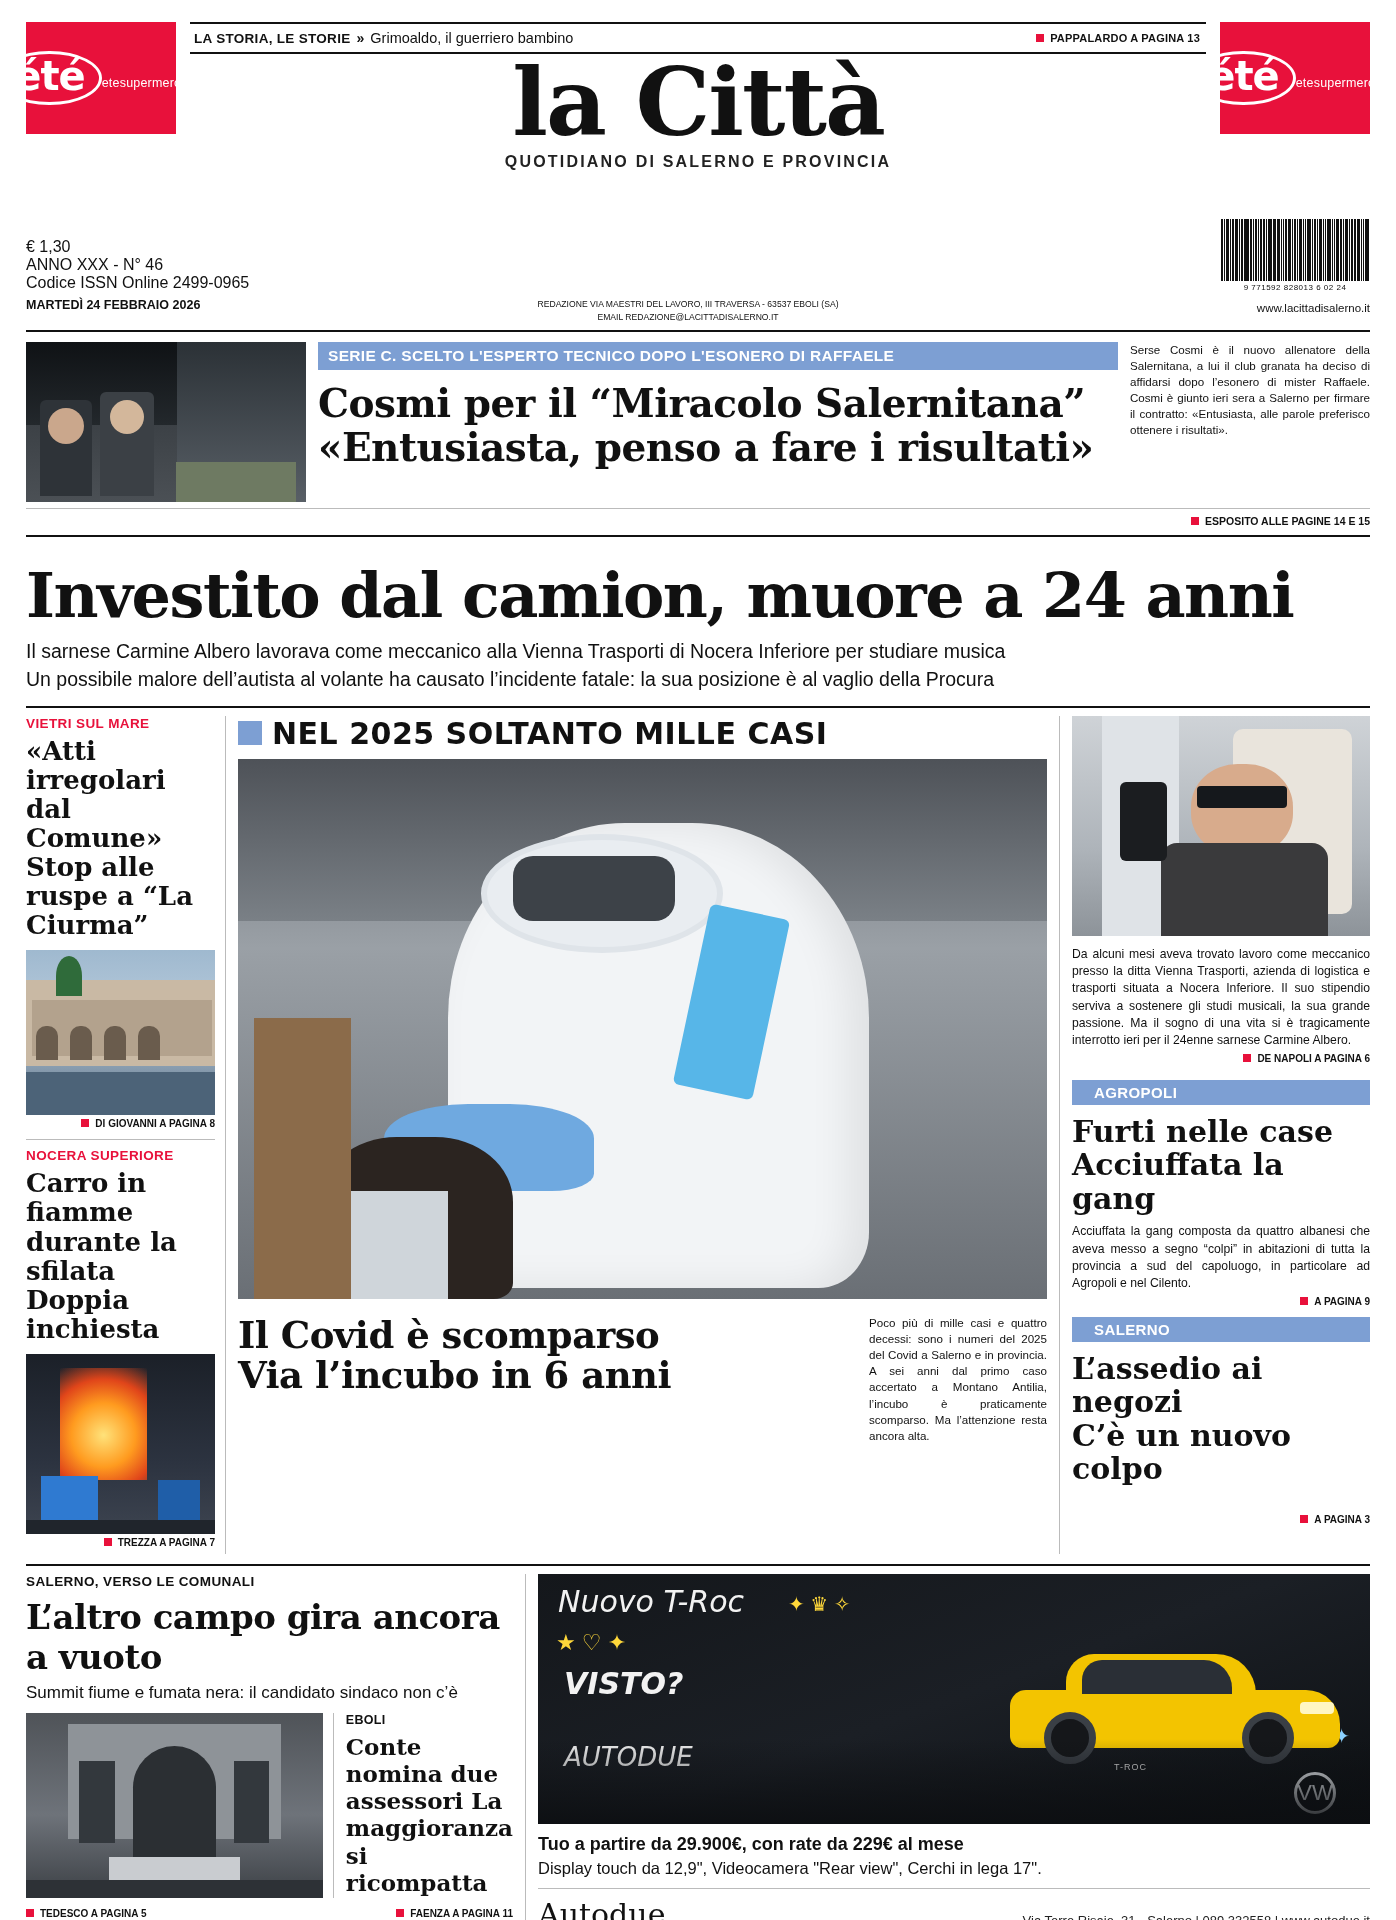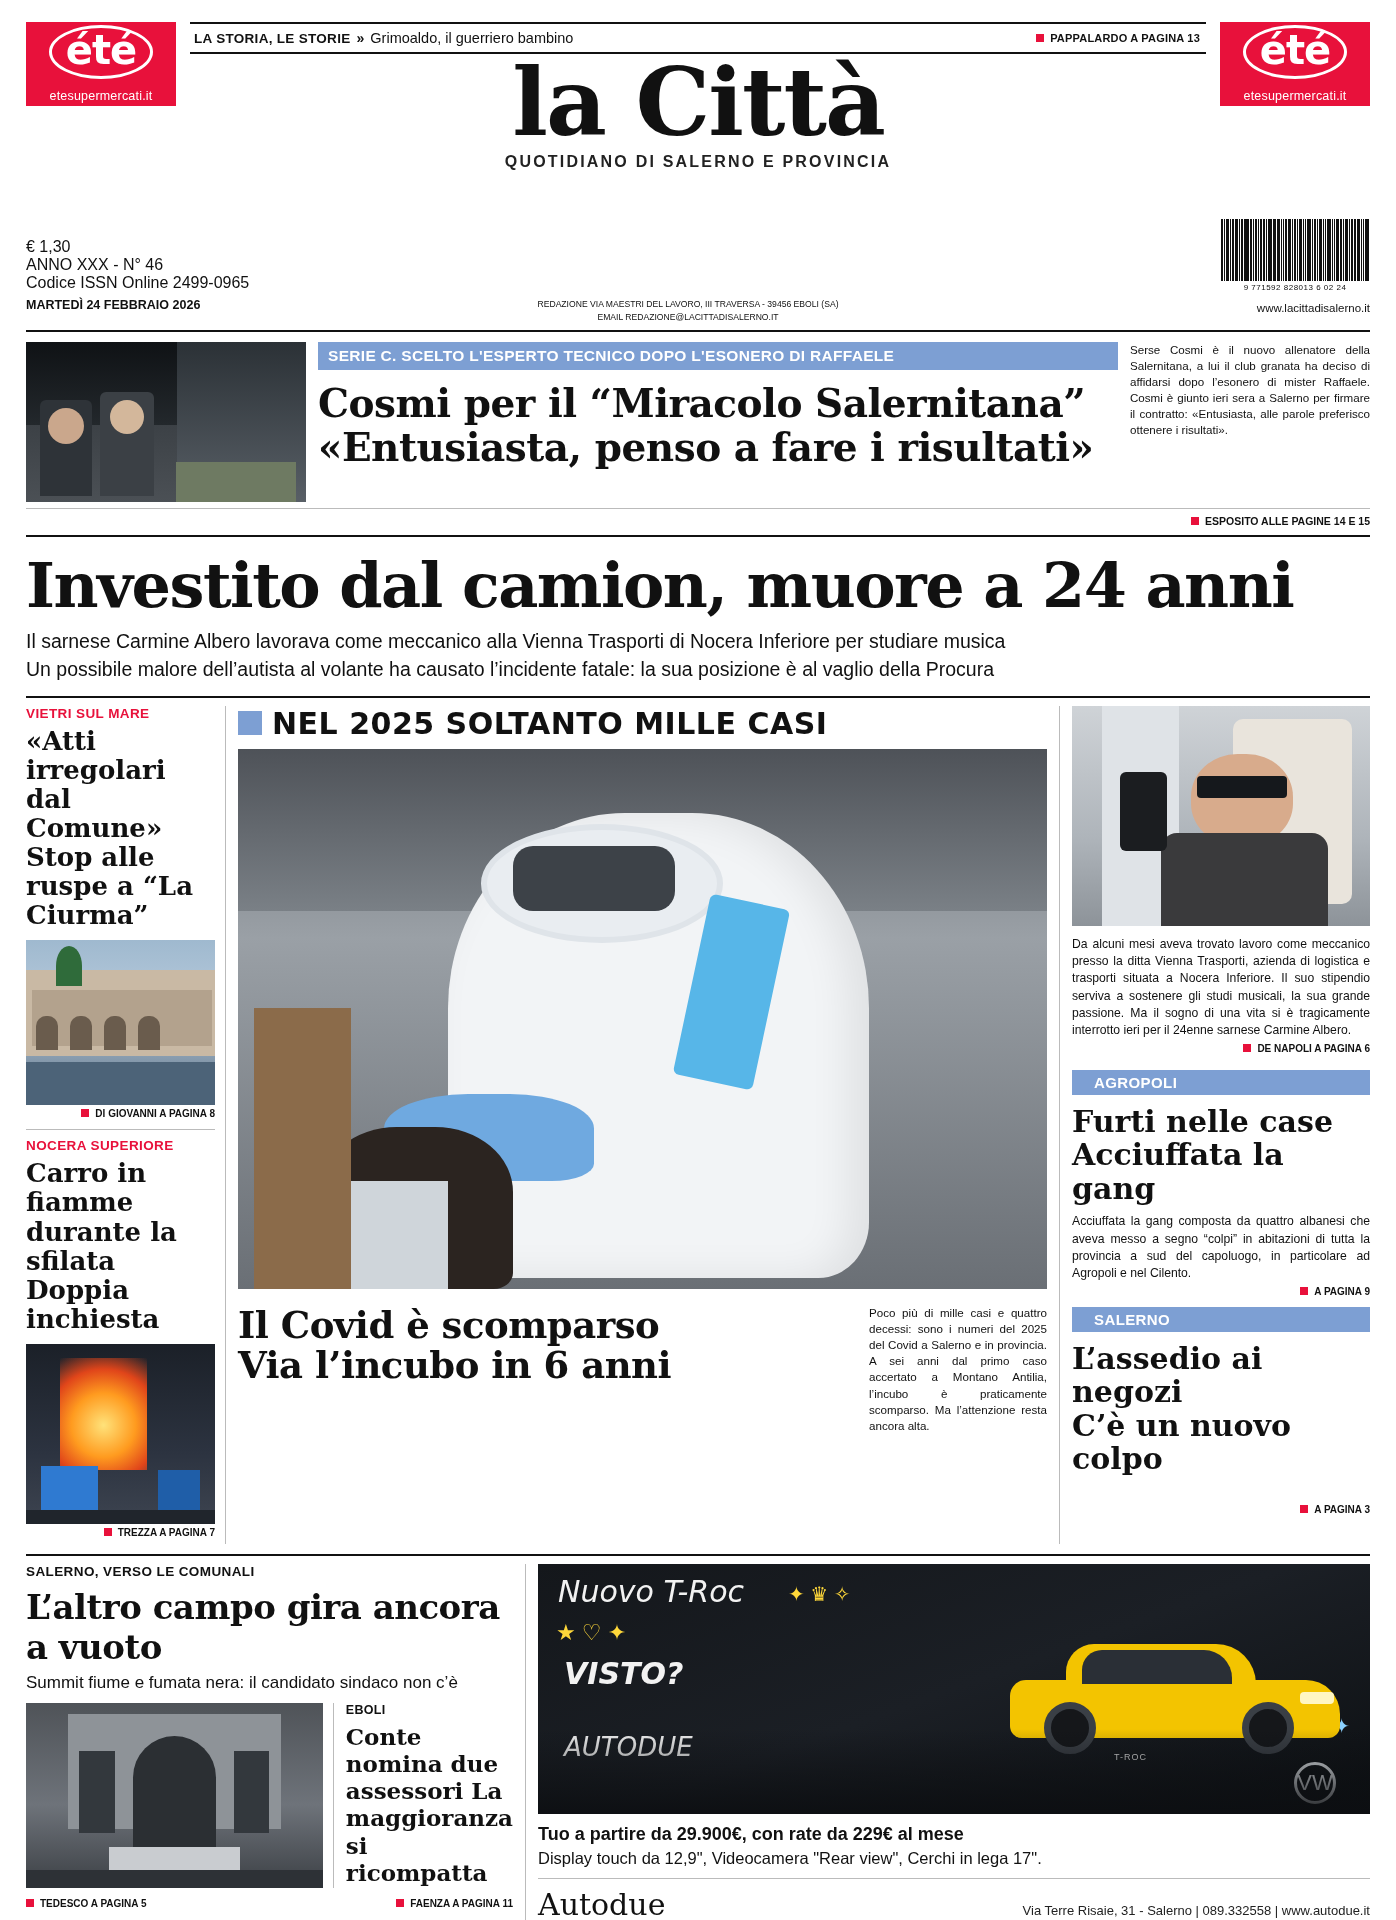--- a/index.html
+++ b/index.html
@@ -9,22 +9,22 @@
     background:#ffffff;
     font-family:"Liberation Sans", sans-serif;
     color:#111;
     overflow:hidden;
   }
   .page { width:1396px; height:1920px; padding:22px 26px 10px 26px; position:relative; }
 
   
   .topstrip { display:flex; align-items:flex-start; }
   .ete-logo {
-    width:150px; height:84px; background:#e8113b; color:#fff;
-    display:flex; flex-direction:column; align-items:center; justify-content:center;
+    width:150px; height:112px; background:#e8113b; color:#fff;
+    display:flex; flex-direction:row; align-items:center; justify-content:center;
     position:relative;
   }
   .ete-logo .mark {
     font-family:"DejaVu Sans", sans-serif;
     font-weight:bold; font-size:40px; letter-spacing:-1px;
     border:3px solid #fff; border-radius:50%;
     padding:2px 14px 6px 14px; line-height:1;
   }
   .ete-logo .sub { font-size:12.5px; margin-top:10px; letter-spacing:0.2px; }
 
@@ -71,21 +71,21 @@
     padding:5px 10px; letter-spacing:0.3px;
   }
   .seriec h2 {
     font-family:"DejaVu Serif", serif; font-weight:bold;
     font-size:39px; line-height:1.12; margin:12px 0 12px 0; letter-spacing:-0.5px;
   }
   .seriec-right { width:240px; font-size:11.6px; line-height:1.38; text-align:justify; }
   .ref-right { text-align:right; font-size:10.5px; font-weight:bold; margin-top:6px; }
 
   
-  .mainhead { border-top:2px solid #111; margin-top:8px; padding-top:14px; }
+  .mainhead { border-top:2px solid #111; margin-top:8px; padding-top:24px; }
   .mainhead h1 {
     font-family:"DejaVu Serif", serif; font-weight:bold;
     font-size:62px; line-height:1.0; margin:4px 0 10px 0; letter-spacing:-1.5px;
   }
   .mainhead .sub { font-size:19.5px; line-height:1.45; color:#111; }
 
   
   .cols { display:flex; margin-top:12px; border-top:2px solid #111; padding-top:8px; }
   .col-left { width:200px; padding-right:10px; border-right:1px solid #bbb; }
   .col-mid { flex:1; padding:0 12px; border-right:1px solid #bbb; }
@@ -240,21 +240,21 @@
           <i style="width:2px"></i>
           <i style="width:4px"></i>
       </div>
       <div class="barcode-num">9 771592 828013    6 02 24</div>
     </div>
   </div>
 
   <div class="inforow">
     <div class="infodate">MARTEDÌ 24 FEBBRAIO 2026</div>
     <div class="infoaddr">
-      <div>REDAZIONE VIA MAESTRI DEL LAVORO, III TRAVERSA - 39456 EBOLI (SA)</div>
+      <div>REDAZIONE VIA MAESTRI DEL LAVORO, III TRAVERSA - 63537 EBOLI (SA)</div>
       <div>EMAIL REDAZIONE@LACITTADISALERNO.IT</div>
     </div>
     <div class="infoweb">www.lacittadisalerno.it</div>
   </div>
 
   <div class="seriec">
     <div class="seriec-photo">
       <div style="position:absolute;inset:0;background:linear-gradient(180deg,#1c1f22 0%,#3a3f44 45%,#4b5055 100%);"></div>
       <div style="position:absolute;left:0;top:0;width:100%;height:52%;background:linear-gradient(180deg,#0f1215,#23282c);"></div>
       <div style="position:absolute;left:14px;bottom:6px;width:52px;height:96px;background:#2e3338;border-radius:6px 6px 0 0;"></div>

